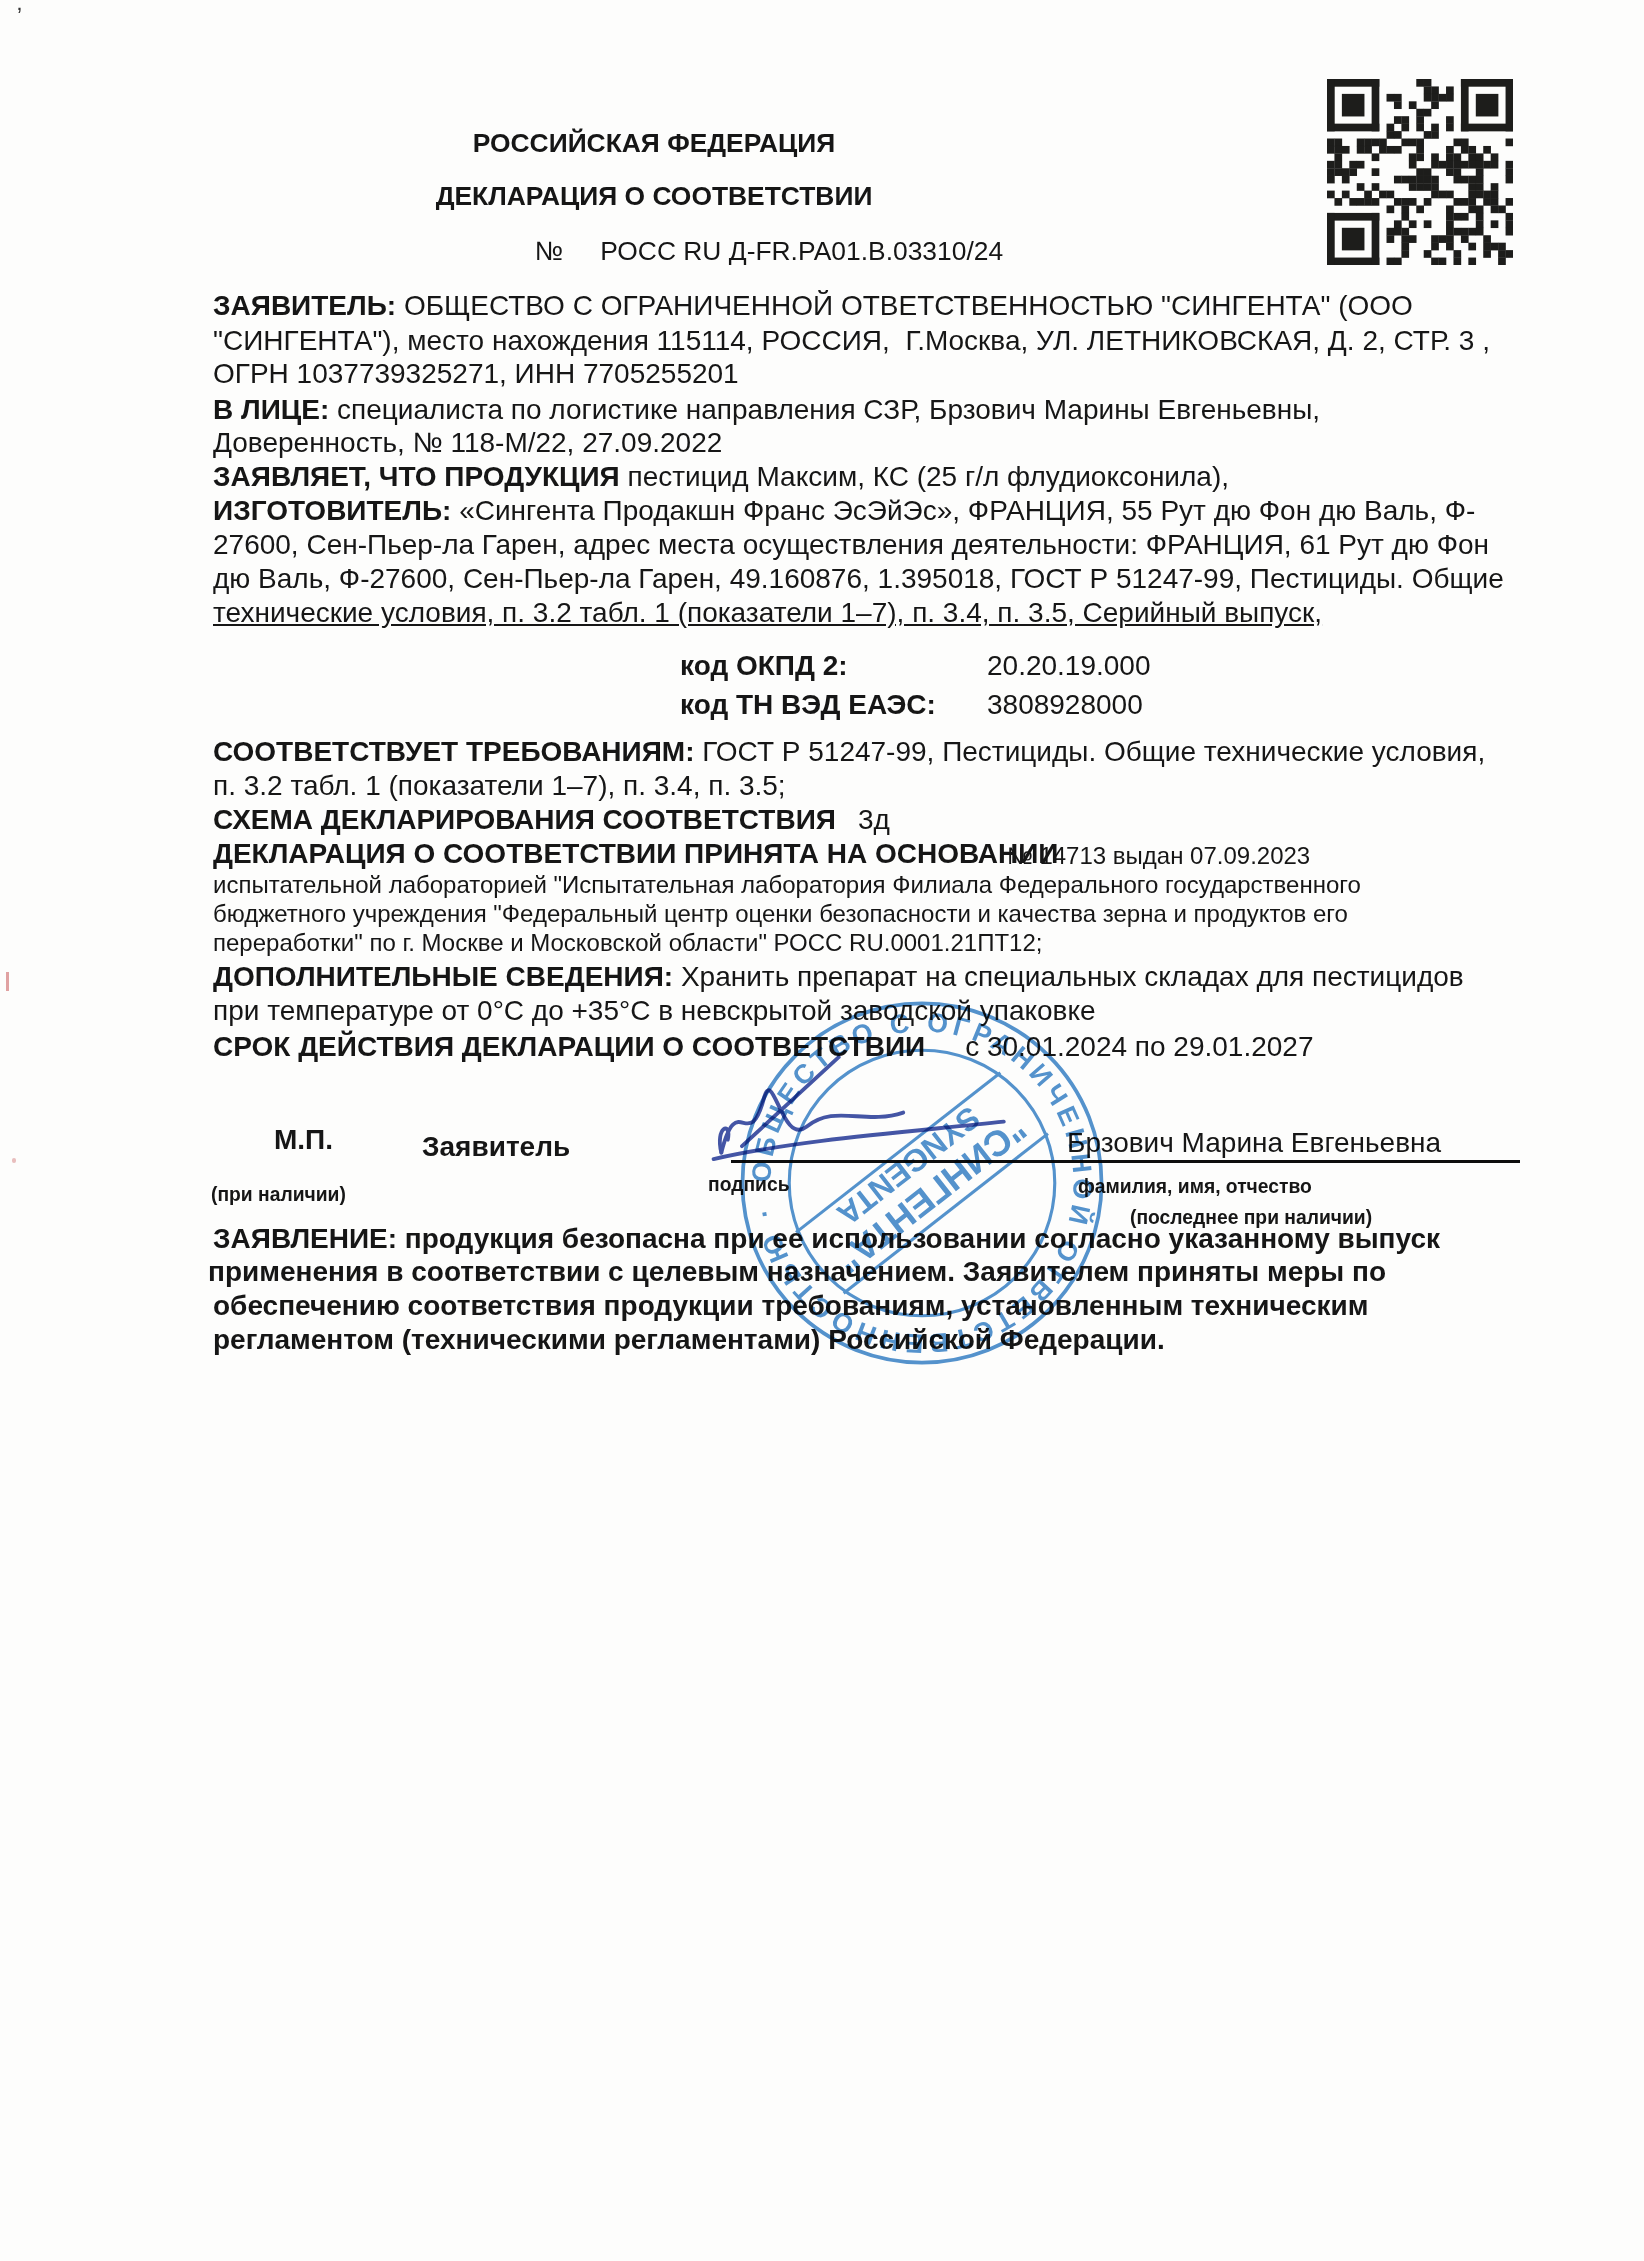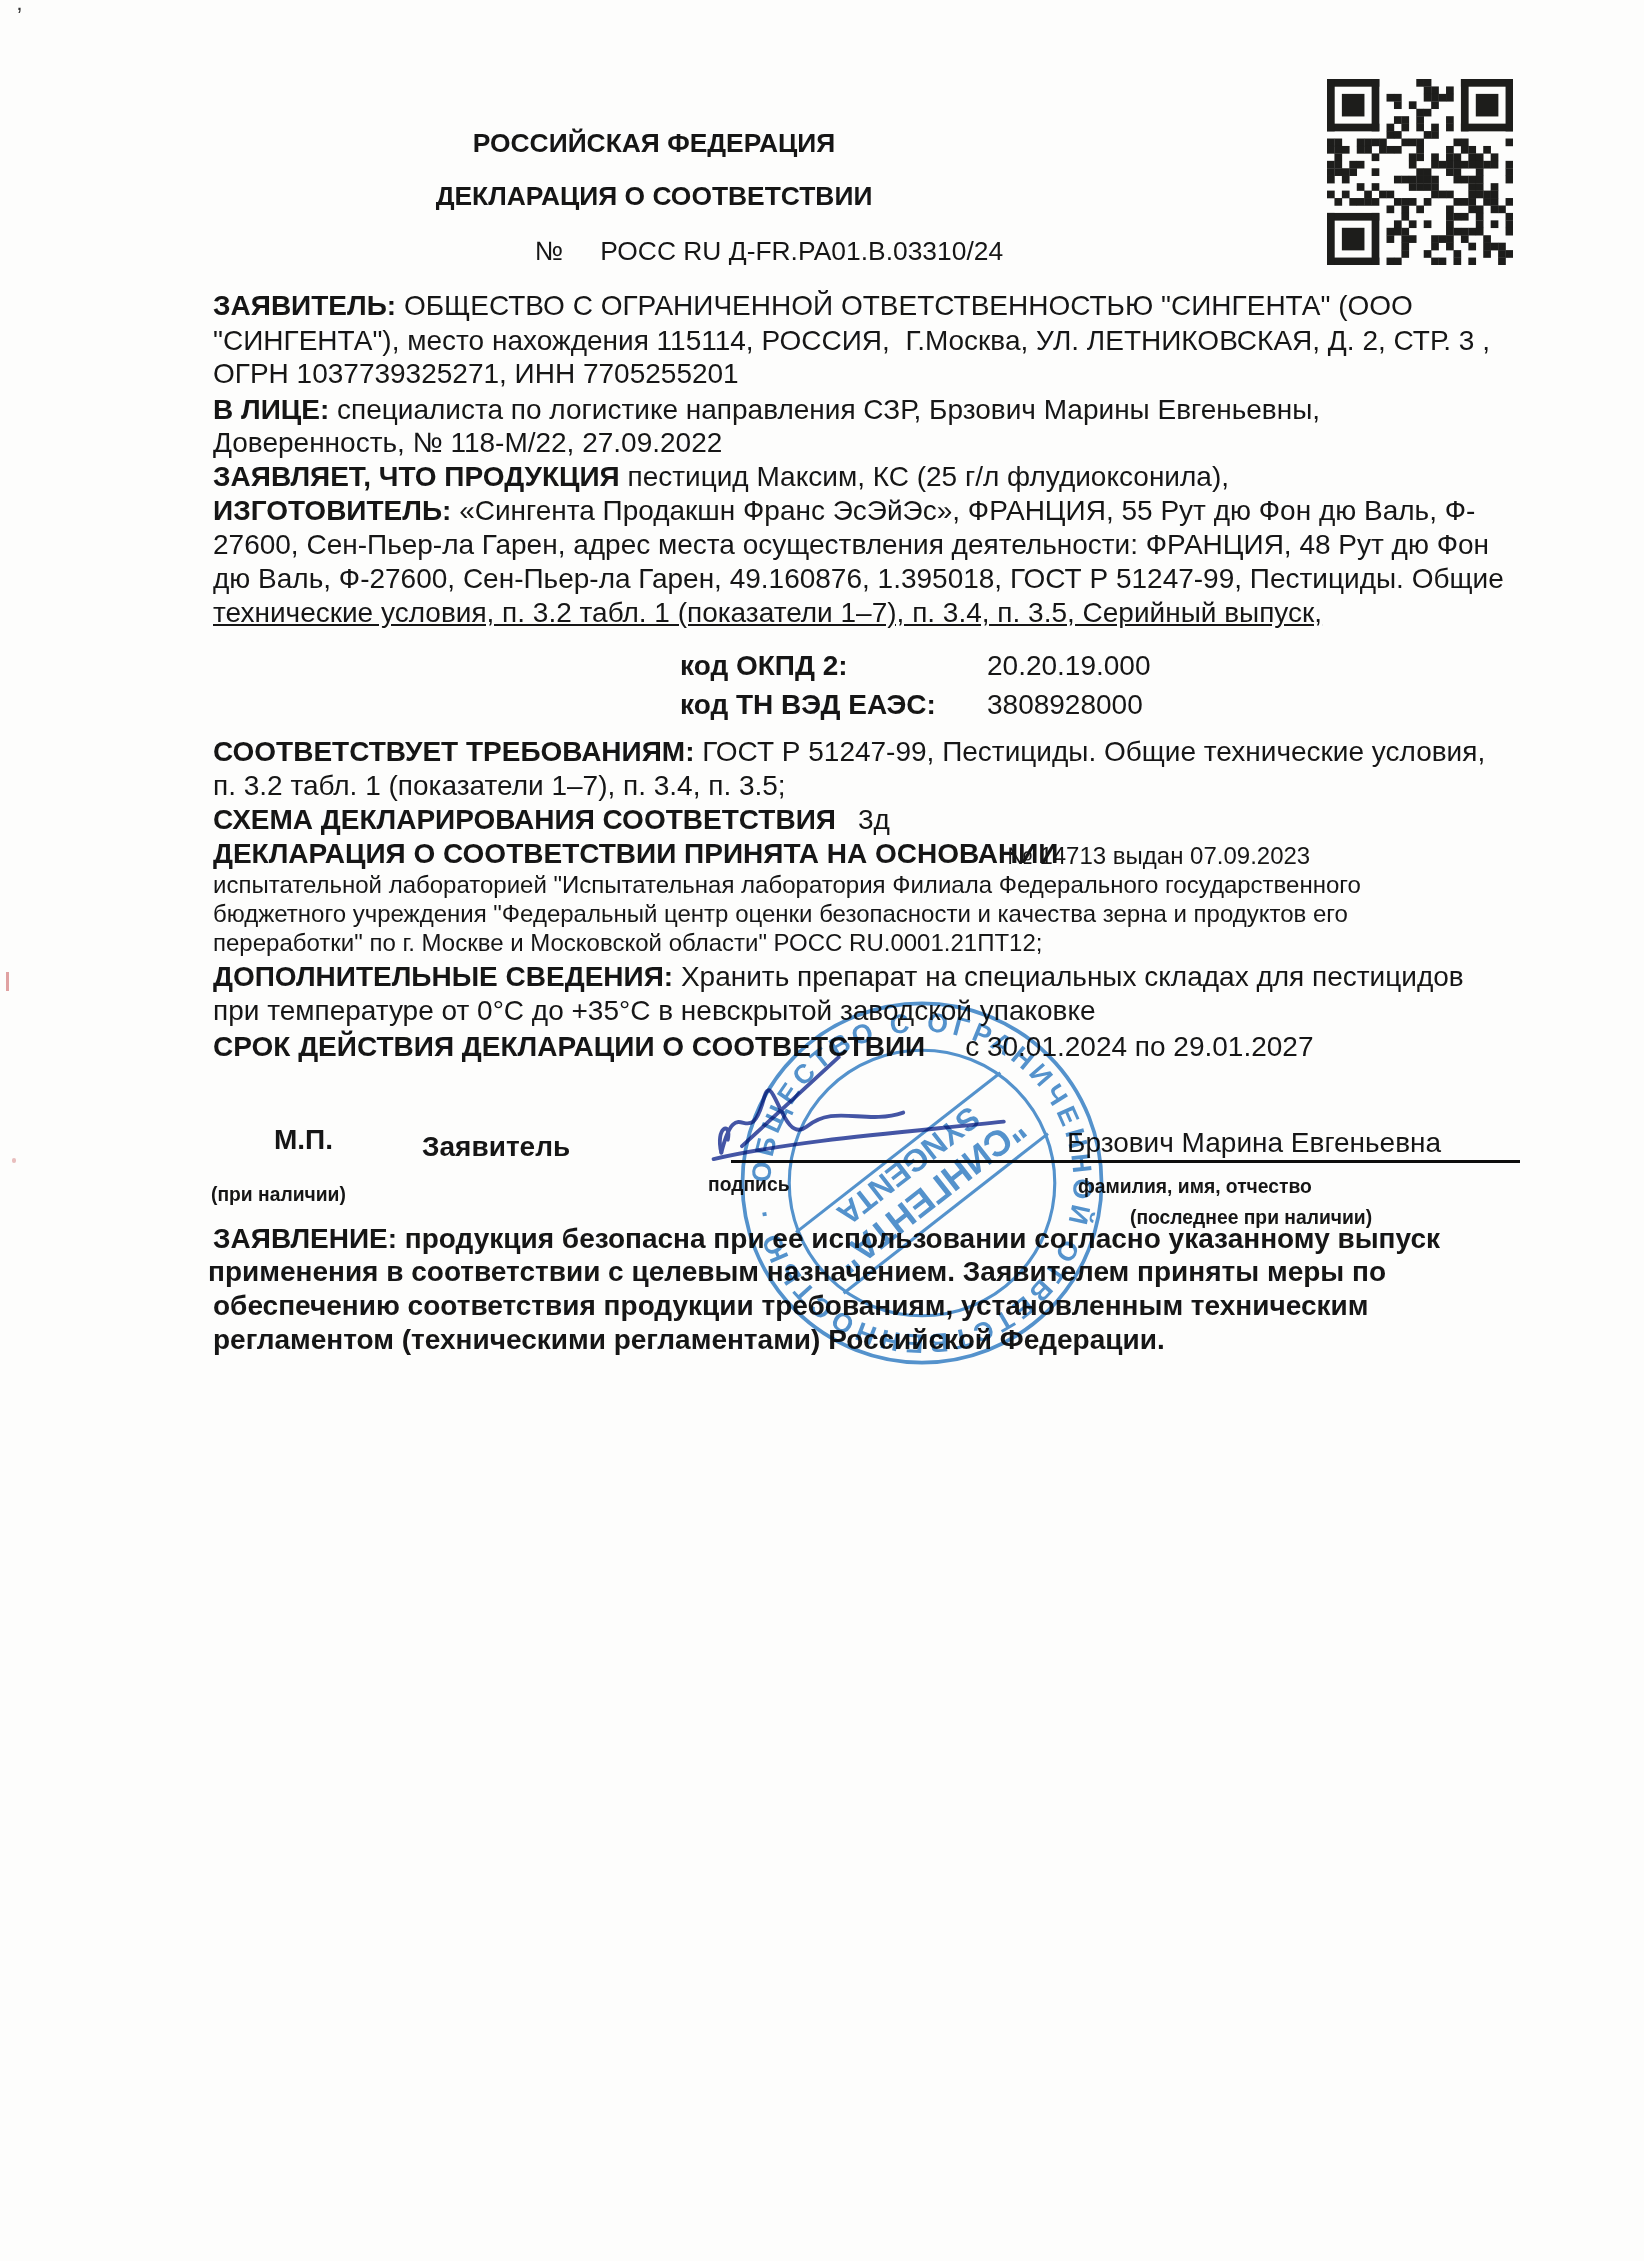--- a/index.html
+++ b/index.html
@@ -260,21 +260,21 @@
   <div class="t f43" style="left:213px;top:291px;"><span class="b">ЗАЯВИТЕЛЬ:</span><span> ОБЩЕСТВО С ОГРАНИЧЕННОЙ ОТВЕТСТВЕННОСТЬЮ "СИНГЕНТА" (ООО</span></div>
   <div class="t f43" style="left:213px;top:326px;">"СИНГЕНТА"), место нахождения 115114, РОССИЯ,  Г.Москва, УЛ. ЛЕТНИКОВСКАЯ, Д. 2, СТР. 3 ,</div>
   <div class="t f43" style="left:213px;top:359px;">ОГРН 1037739325271, ИНН 7705255201</div>
 
   <div class="t f43" style="left:213px;top:395px;"><span class="b">В ЛИЦЕ:</span><span> специалиста по логистике направления СЗР, Брзович Марины Евгеньевны,</span></div>
   <div class="t f43" style="left:213px;top:428px;">Доверенность, № 118-М/22, 27.09.2022</div>
 
   <div class="t f43" style="left:213px;top:462px;"><span class="b">ЗАЯВЛЯЕТ, ЧТО ПРОДУКЦИЯ</span><span> пестицид Максим, КС (25 г/л флудиоксонила),</span></div>
 
   <div class="t f43" style="left:213px;top:496px;"><span class="b">ИЗГОТОВИТЕЛЬ:</span><span> «Сингента Продакшн Франс ЭсЭйЭс», ФРАНЦИЯ, 55 Рут дю Фон дю Валь, Ф-</span></div>
-  <div class="t f43" style="left:213px;top:530px;">27600, Сен-Пьер-ла Гарен, адрес места осуществления деятельности: ФРАНЦИЯ, 48 Рут дю Фон</div>
+  <div class="t f43" style="left:213px;top:530px;">27600, Сен-Пьер-ла Гарен, адрес места осуществления деятельности: ФРАНЦИЯ, 61 Рут дю Фон</div>
   <div class="t f43" style="left:213px;top:564px;">дю Валь, Ф-27600, Сен-Пьер-ла Гарен, 49.160876, 1.395018, ГОСТ Р 51247-99, Пестициды. Общие</div>
   <div class="t f43" style="left:213px;top:598px;text-decoration:underline;">технические условия, п. 3.2 табл. 1 (показатели 1–7), п. 3.4, п. 3.5, Серийный выпуск,</div>
 
   <div class="t f43 b" style="left:680px;top:651px;">код ОКПД 2:</div>
   <div class="t f43" style="left:987px;top:651px;">20.20.19.000</div>
   <div class="t f43 b" style="left:680px;top:690px;">код ТН ВЭД ЕАЭС:</div>
   <div class="t f43" style="left:987px;top:690px;">3808928000</div>
 
   <div class="t f43" style="left:213px;top:737px;"><span class="b">СООТВЕТСТВУЕТ ТРЕБОВАНИЯМ:</span><span> ГОСТ Р 51247-99, Пестициды. Общие технические условия,</span></div>
   <div class="t f43" style="left:213px;top:771px;">п. 3.2 табл. 1 (показатели 1–7), п. 3.4, п. 3.5;</div>

